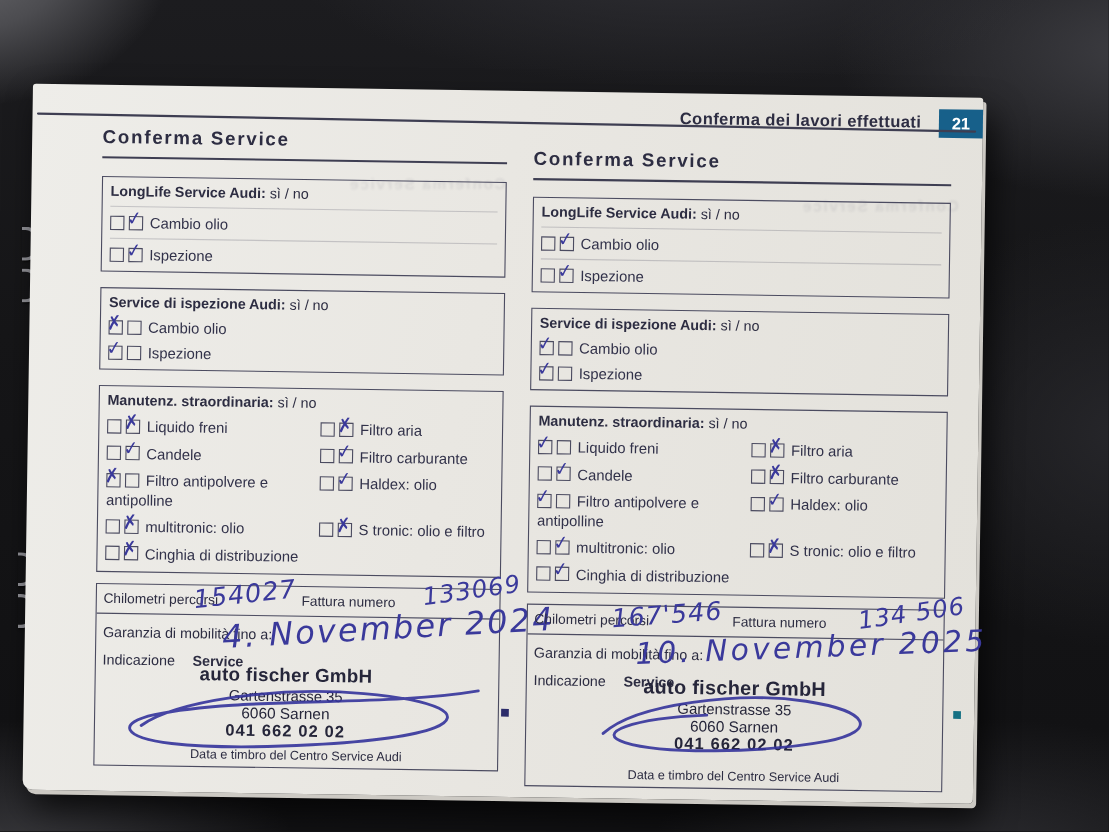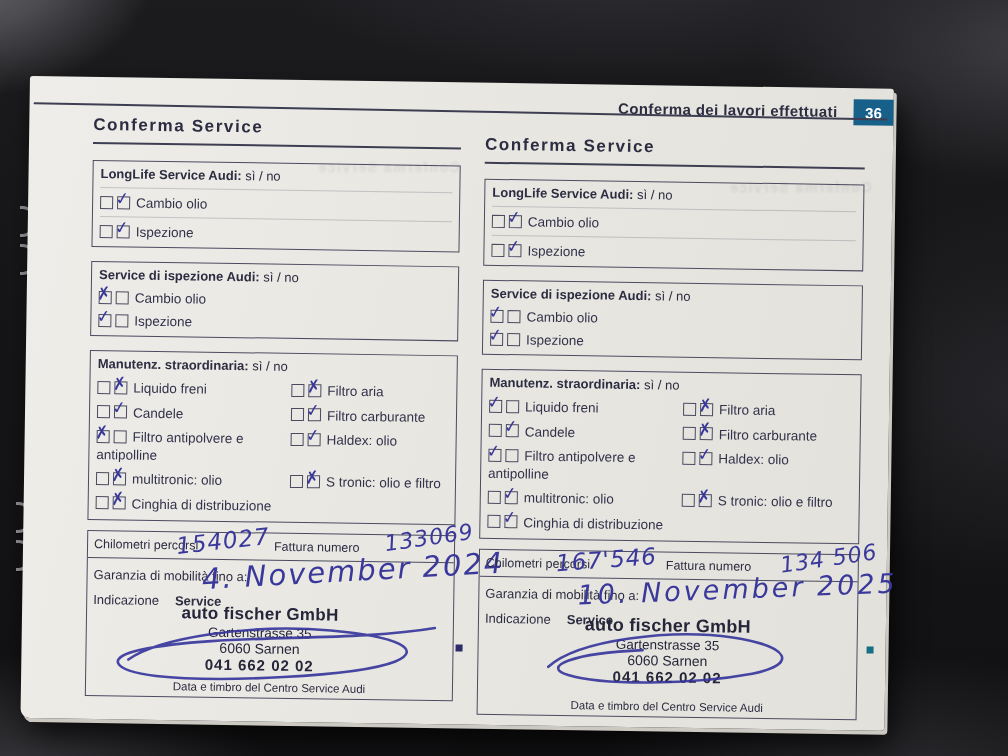--- a/index.html
+++ b/index.html
@@ -103,21 +103,21 @@
 <div class="bg"></div>
 
 <div class="st" style="left:20px;top:206px;"></div>
 <div class="st" style="left:20px;top:244px;"></div>
 <div class="st" style="left:16px;top:502px;"></div>
 <div class="st" style="left:16px;top:540px;"></div>
 
 <div class="page">
 
   <div class="hdr">Conferma dei lavori effettuati</div>
-  <div class="badge">36</div>
+  <div class="badge">21</div>
   <div class="rule"></div>
 
   <div class="ghost" style="left:288px;top:78px;">Conferma Service</div>
   <div class="ghost" style="left:700px;top:92px;">Conferma Service</div>
 
   <div class="col" id="colL">
     <div class="ctitle">Conferma Service</div>
 
     <div class="box b1">
       <div class="bh"><b>LongLife Service Audi:</b> <span>sì / no</span></div>

